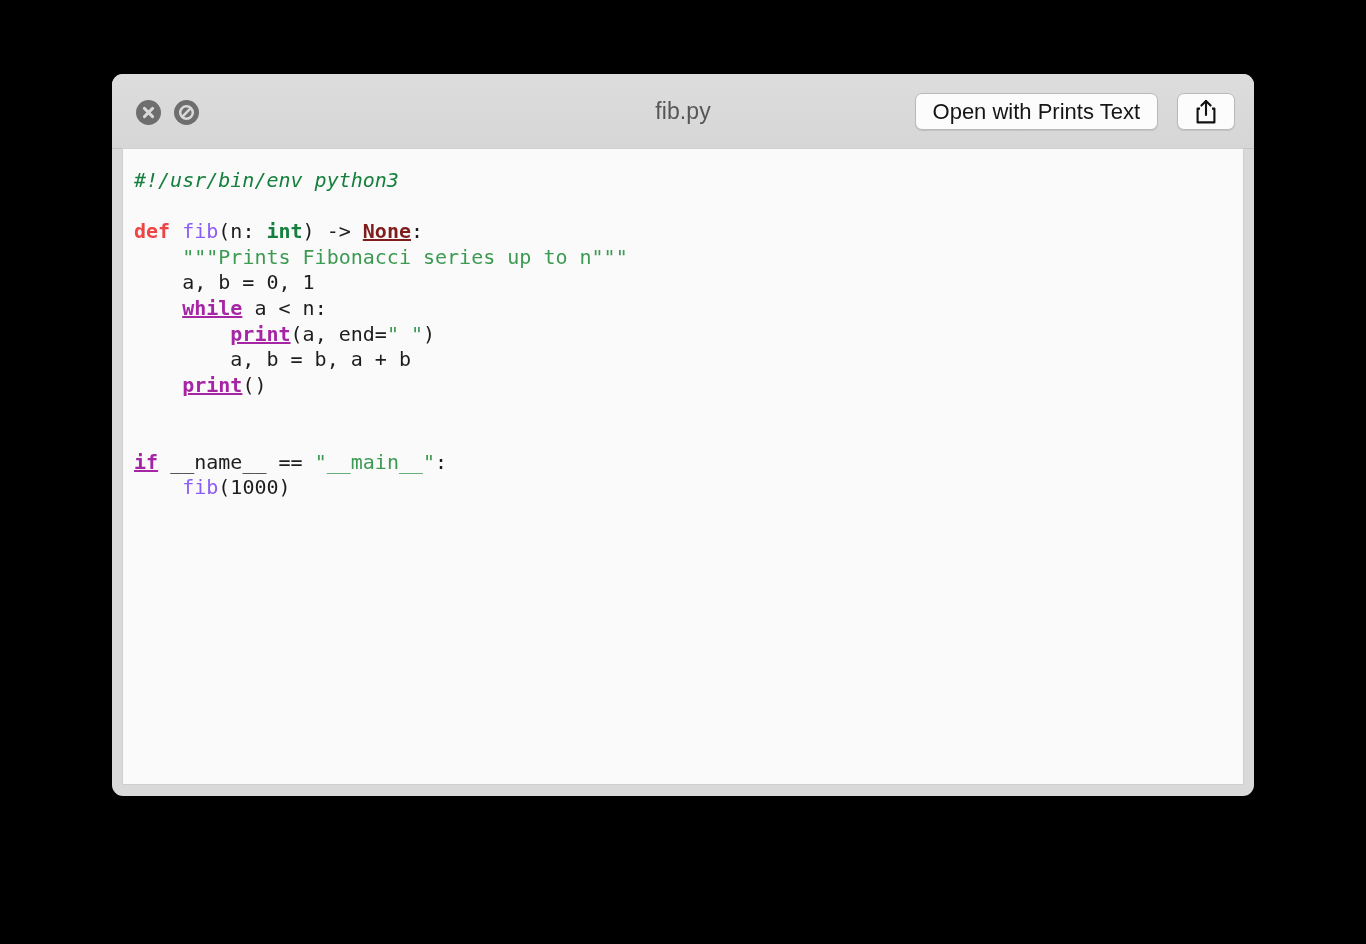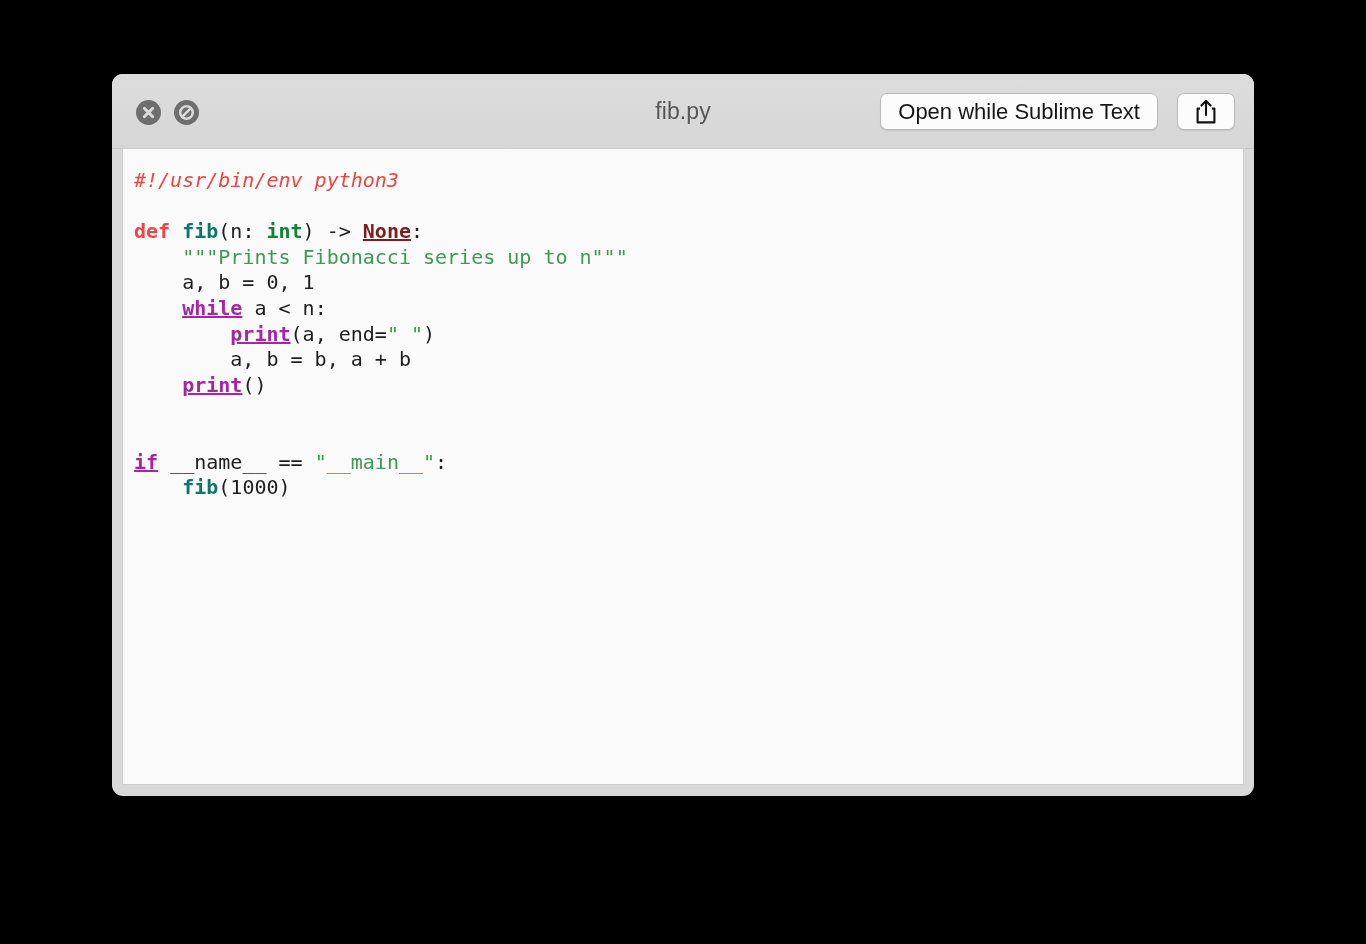--- a/index.html
+++ b/index.html
@@ -124,24 +124,24 @@
     padding: 19px 0 0 11px;
     font-family: "DejaVu Sans Mono", monospace;
     font-size: 20px;
     line-height: 25.6px;
     color: #1d1d1d;
     white-space: pre;
     tab-size: 4;
   }
   #code-block .ln { display: block; min-height: 25.6px; }
 
-  .tok-comment   { color: #ef4444; font-style: italic; }
+  .tok-comment   { color: #15803d; font-style: italic; }
   .tok-keyword   { color: #ef4444; font-weight: bold; }
   .tok-builtin   { color: #a625a4; font-weight: bold; text-decoration: underline; }
-  .tok-func      { color: #0f766e; font-weight: bold; }
+  .tok-func      { color: #8b5cf6; font-weight: normal; }
   .tok-type      { color: #15803d; font-weight: bold; }
   .tok-const     { color: #7f1d1d; font-weight: bold; text-decoration: underline; }
   .tok-string    { color: #3d9a52; }
   .tok-plain     { color: #1d1d1d; }
 </style>
 </head>
 <body>
 
 <div id="ql-window">
 
@@ -157,21 +157,21 @@
         <svg width="17" height="17" viewBox="0 0 17 17">
           <circle cx="8.5" cy="8.5" r="6.3" fill="none" stroke="#d9d9d9" stroke-width="2.5"></circle>
           <path d="M4.2 12.8 L12.8 4.2" stroke="#d9d9d9" stroke-width="2.5" stroke-linecap="round"></path>
         </svg>
       </div>
     </div>
 
     <div id="window-title">fib.py</div>
 
     <div class="tb-right">
-      <button id="open-with-button">Open while Sublime Text</button>
+      <button id="open-with-button">Open with Prints Text</button>
       <button id="share-button">
         <svg width="26" height="28" viewBox="0 0 26 28">
           <path d="M13 3 L13 17" stroke="#111" stroke-width="2.1" stroke-linecap="round" fill="none"></path>
           <path d="M8.4 7.6 L13 2.9 L17.6 7.6" stroke="#111" stroke-width="2.1" stroke-linecap="round" stroke-linejoin="round" fill="none"></path>
           <path d="M7 10.6 L4.6 10.6 L4.6 24.4 L21.4 24.4 L21.4 10.6 L19 10.6" stroke="#111" stroke-width="2.1" stroke-linejoin="round" fill="none"></path>
         </svg>
       </button>
     </div>
   </div>
 

